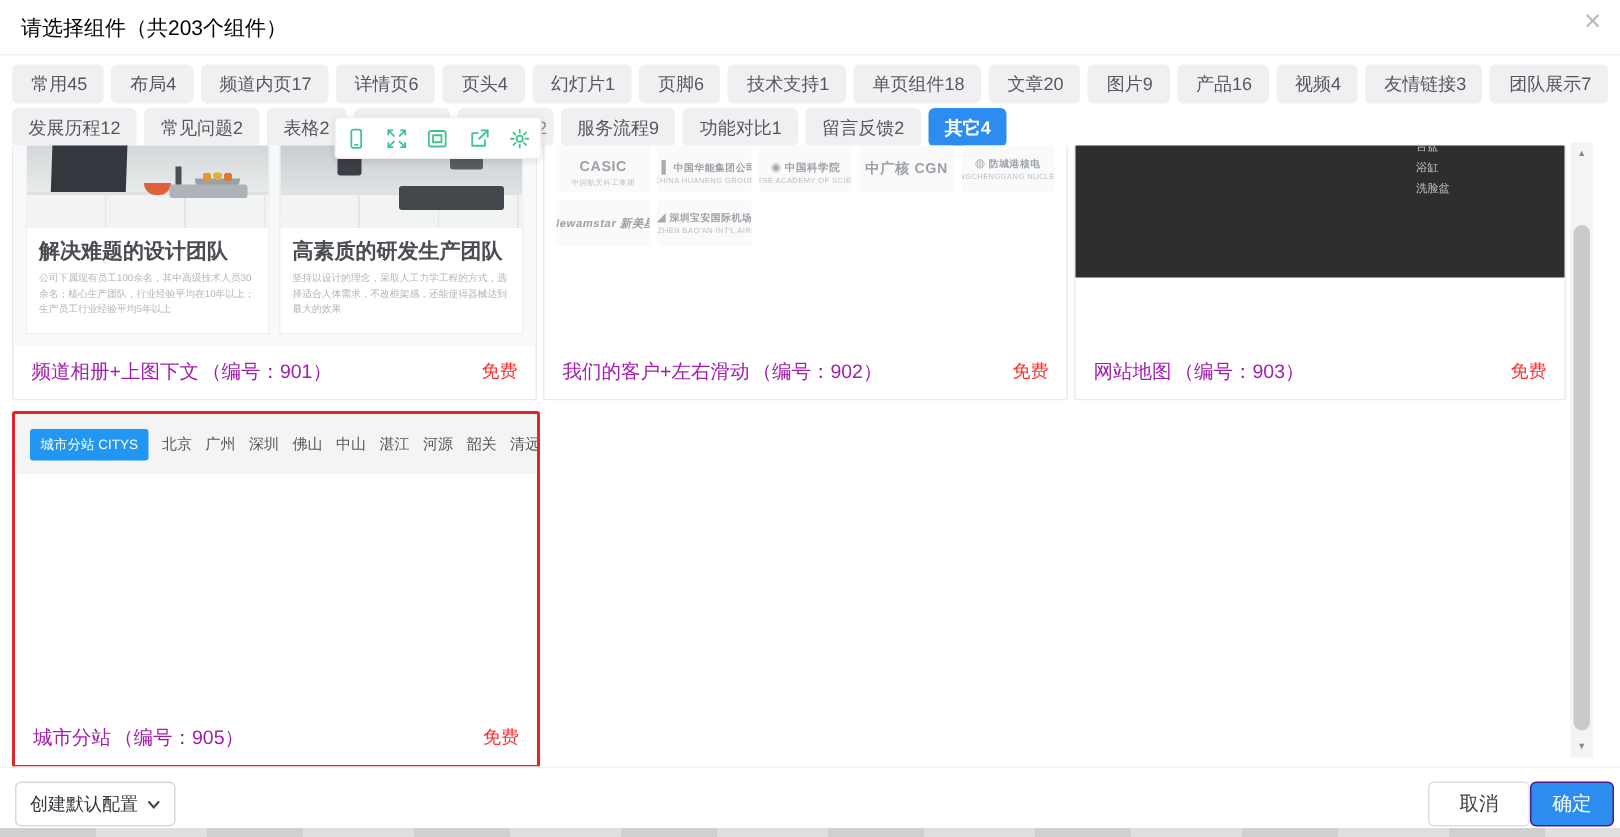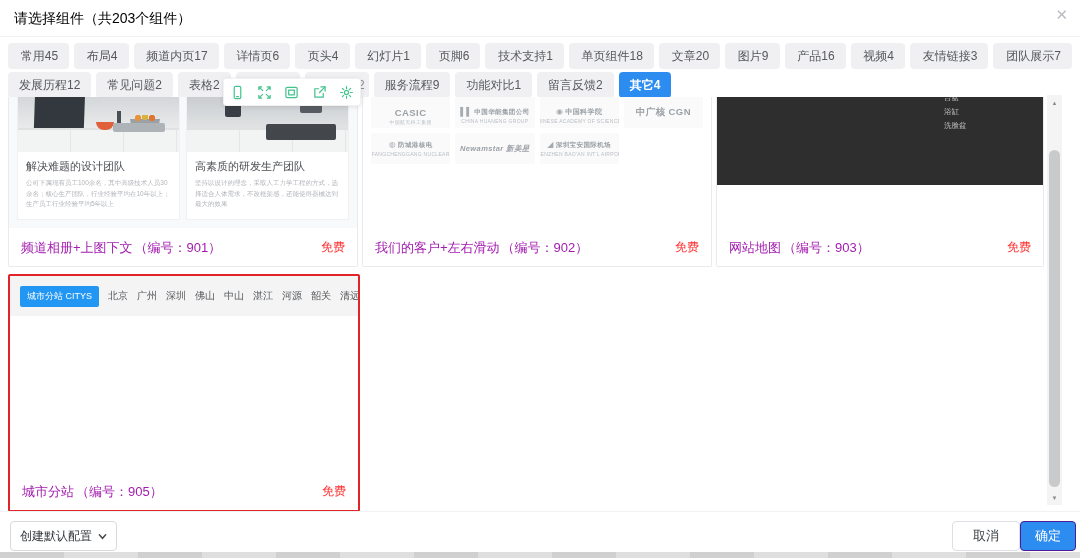--- a/index.html
+++ b/index.html
@@ -47,24 +47,24 @@
   .fruits{position:absolute;left:116px;bottom:31px;width:22px;height:6px;background:
     radial-gradient(circle 3px at 4px 3px,#e8923c 97%,transparent),
     radial-gradient(circle 3px at 11px 2px,#d8b23c 97%,transparent),
     radial-gradient(circle 3px at 18px 3px,#e0762f 97%,transparent)}
   .sink{position:absolute;right:14px;bottom:20px;width:52px;height:9px;background:#aeb3b7;border-radius:2px}
   .tap{position:absolute;right:58px;bottom:29px;width:4px;height:12px;background:#4a4f55}
   .potA{position:absolute;left:38px;top:-2px;width:16px;height:22px;background:#3a3f45;border-radius:2px}
   .potB{position:absolute;right:26px;top:-2px;width:22px;height:18px;background:#565c62;border-radius:2px}
   .stove{position:absolute;right:12px;bottom:12px;width:70px;height:16px;background:#43474c;border-radius:2px}
   .c1-text{padding:7px 8px 9px}
-  .c1-h{font-size:11px;color:#4a4d52;margin-bottom:4px;font-weight:normal}
+  .c1-h{font-size:14px;color:#4a4d52;margin-bottom:4px;font-weight:bold}
   .c1-b{font-size:6.5px;color:#b2b5ba;line-height:1.65}
   
-  .logo-grid{padding:0 8px;display:grid;grid-template-columns:repeat(4,1fr);gap:5px}
+  .logo-grid{padding:0 8px;display:grid;grid-template-columns:repeat(5,1fr);gap:5px}
   .logo-tile{height:31px;background:#fafafa;border-radius:2px;overflow:hidden;
     display:flex;flex-direction:column;align-items:center;justify-content:center;text-align:center}
   .logo-tile.cut > *{transform:translateY(3px)}
   .lg1{font-size:9.5px;font-weight:bold;color:#9ba1a7;letter-spacing:.4px;white-space:nowrap}
   .lg2{font-size:5px;color:#b9bec3;letter-spacing:.3px;white-space:nowrap;margin-top:1px;text-transform:uppercase}
   .lg-ico{display:inline-block;margin-right:2px;color:#a6abb0;font-size:8px}
   
   .sitemap{height:88px;background:#2e2e2e;overflow:hidden;position:relative}
   .sm-col{position:absolute;top:-6px;list-style:none;margin:0;padding:0}
   .sm-col1{left:76px}

